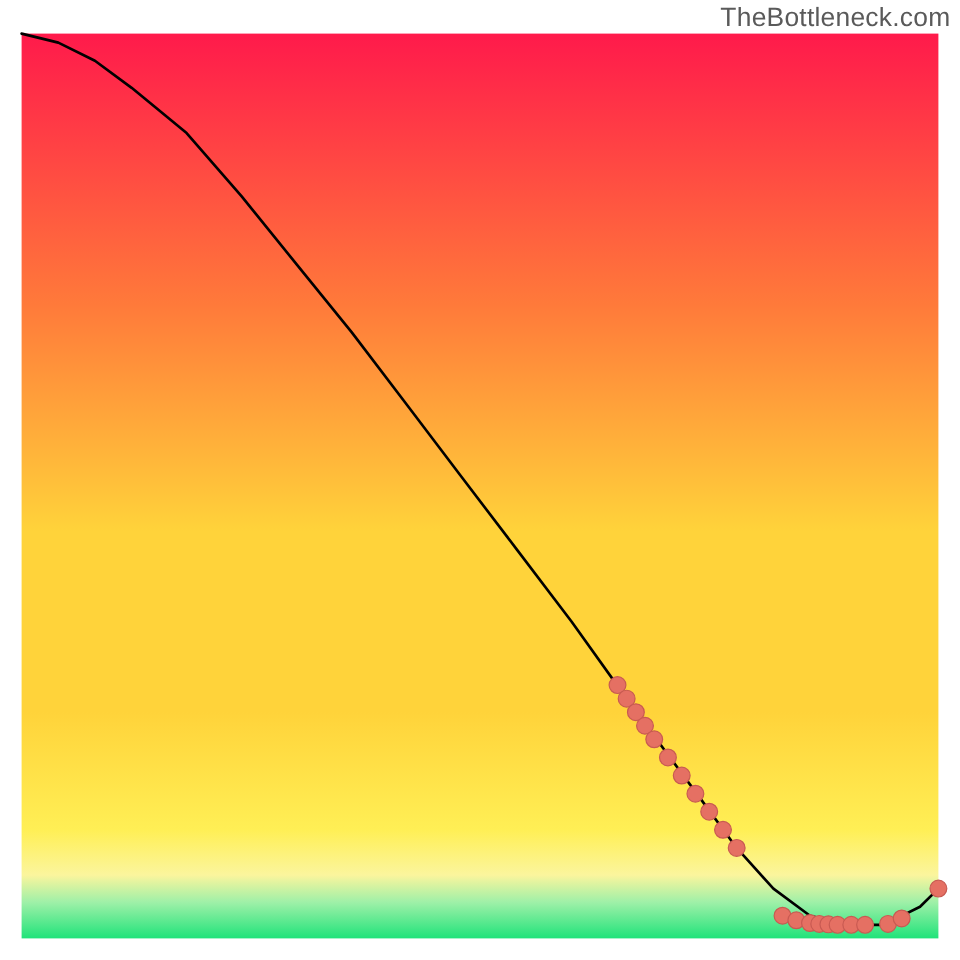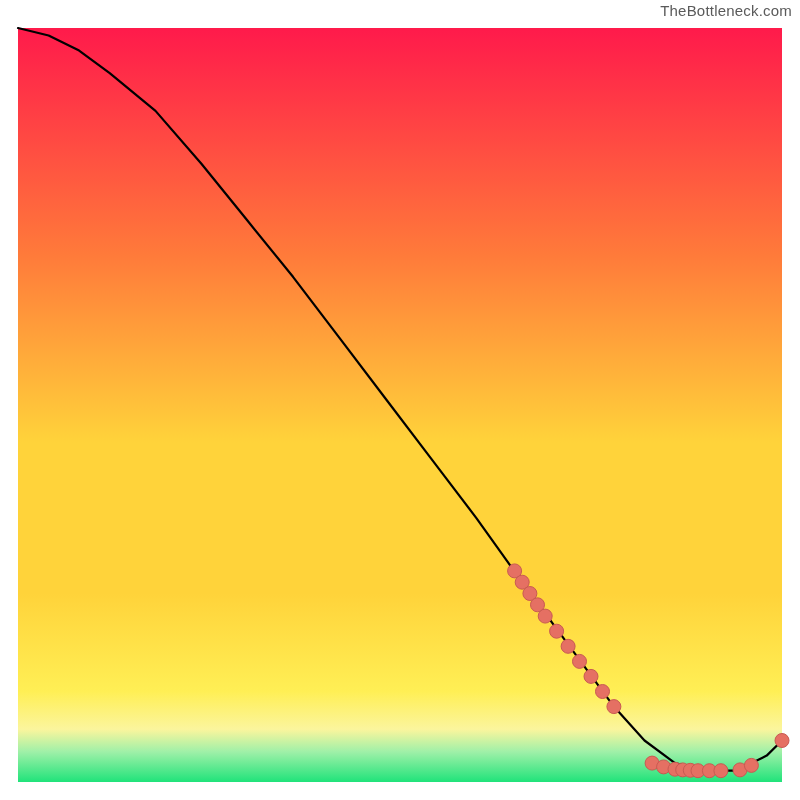--- a/index.html
+++ b/index.html
@@ -13,21 +13,21 @@
   }
   .stage {
     position: relative;
     width: 800px;
     height: 800px;
   }
   .watermark {
     position: absolute;
     top: 2px;
     right: 8px;
-    font-size: 15px;
+    font-size: 22px;
     font-weight: 400;
     color: #5a5a5a;
     letter-spacing: 0.2px;
     z-index: 10;
   }
   svg.plot {
     position: absolute;
     left: 0;
     top: 0;
   }

